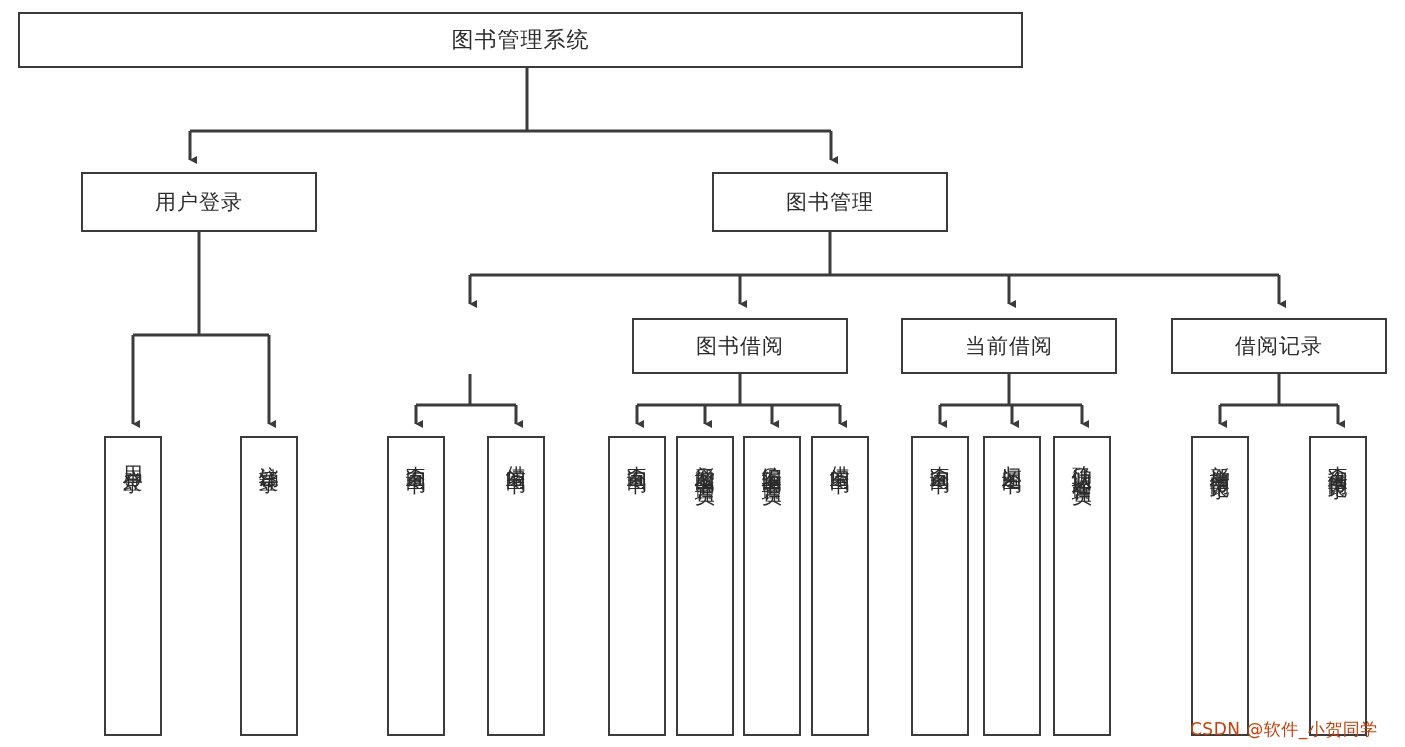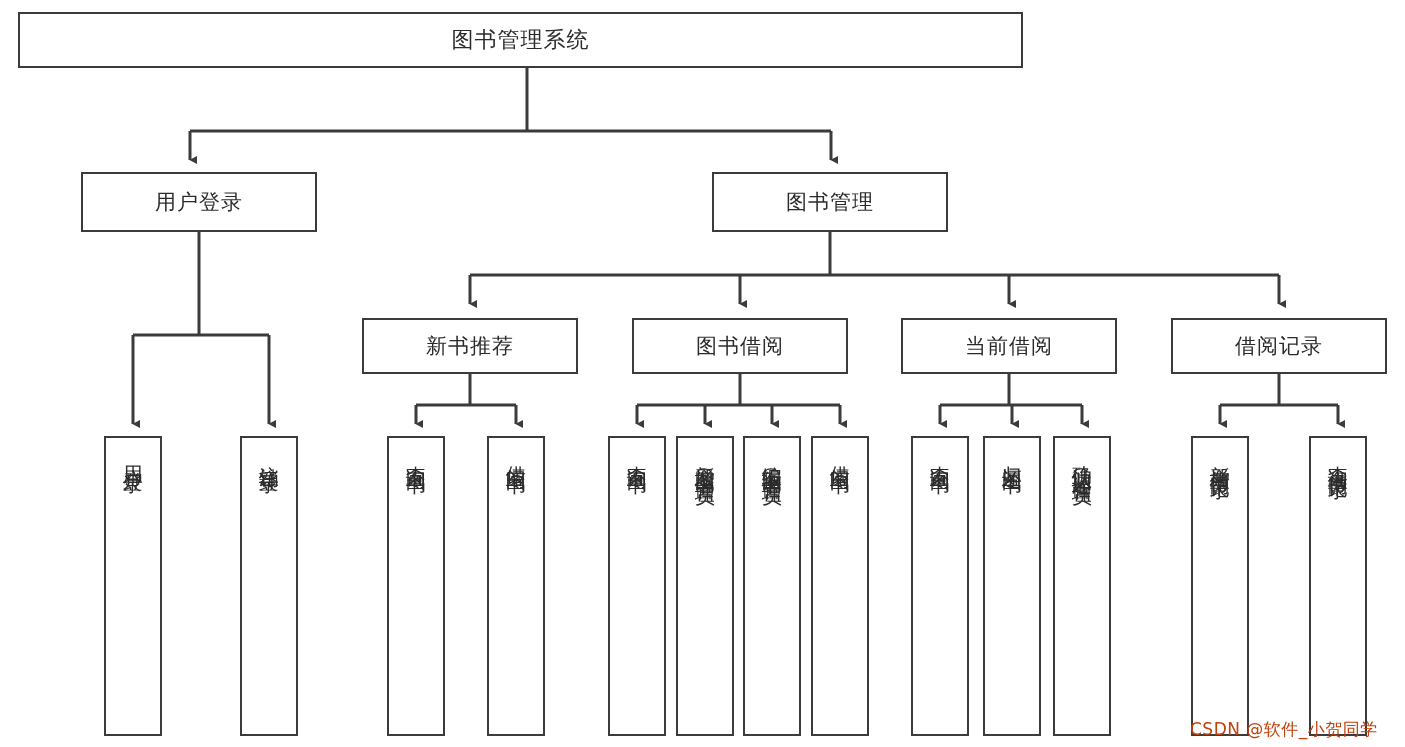--- a/index.html
+++ b/index.html
@@ -134,23 +134,20 @@
     <span class="label">图书管理系统</span>
   </div>
 
   <div class="node h" style="left:81px; top:172px; width:236px; height:60px;">
     <span class="label">用户登录</span>
   </div>
   <div class="node h" style="left:712px; top:172px; width:236px; height:60px;align-items:center;">
     <span class="label">图书管理</span>
   </div>
 
-  <div class="node h" style="left:362px; top:318px; width:216px; height:56px;">
-    <span class="label">新书推荐</span>
-  </div>
   <div class="node h" style="left:632px; top:318px; width:216px; height:56px;">
     <span class="label">图书借阅</span>
   </div>
   <div class="node h" style="left:1171px; top:318px; width:216px; height:56px;">
     <span class="label">借阅记录</span>
   </div>
   <div class="node h" style="left:901px; top:318px; width:216px; height:56px;">
     <span class="label">当前借阅</span>
   </div>
 

